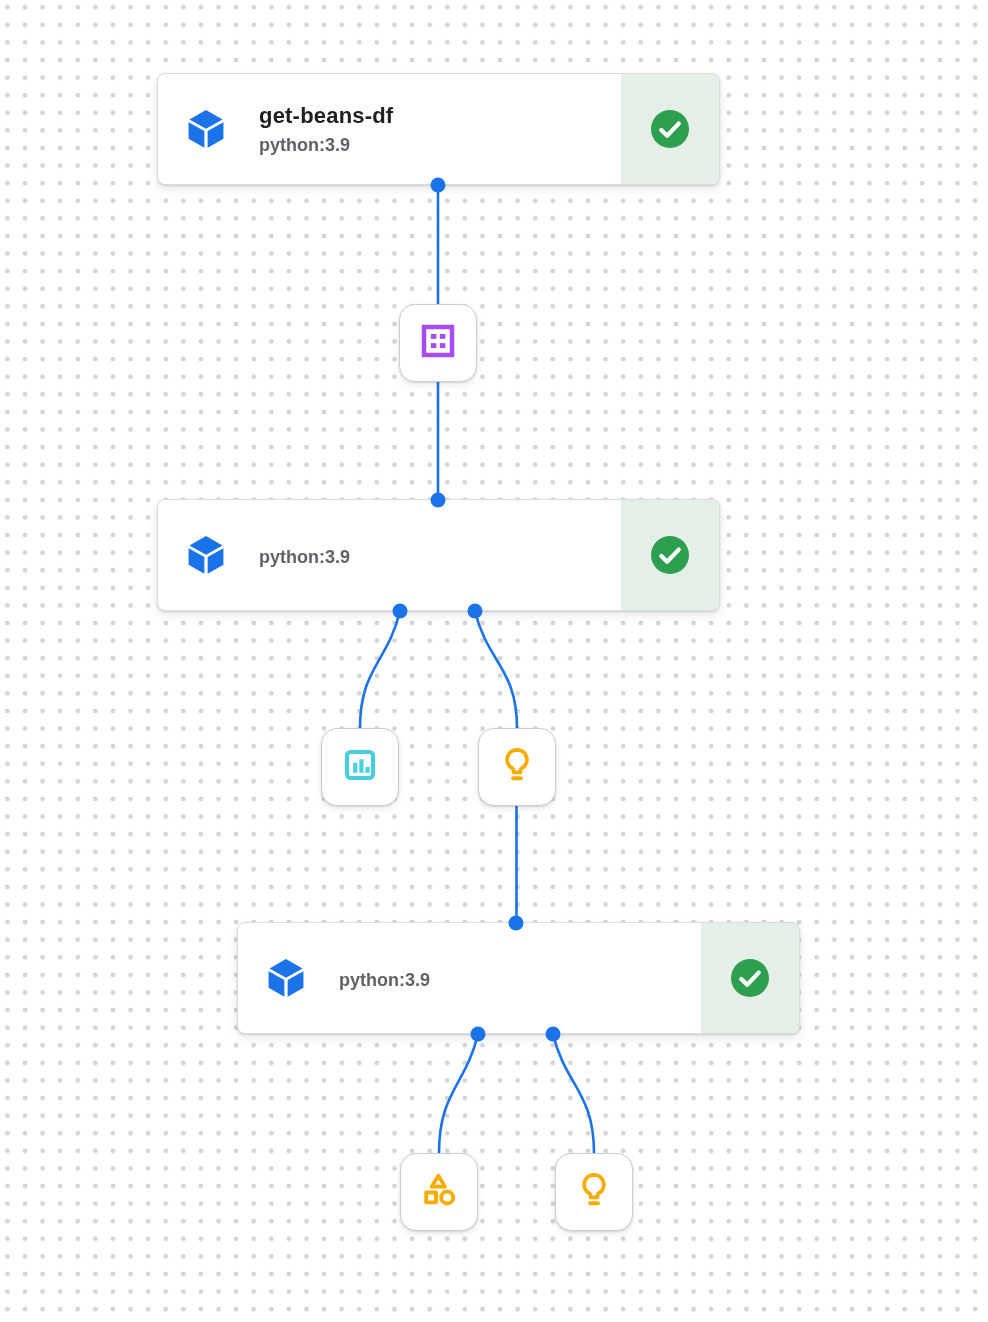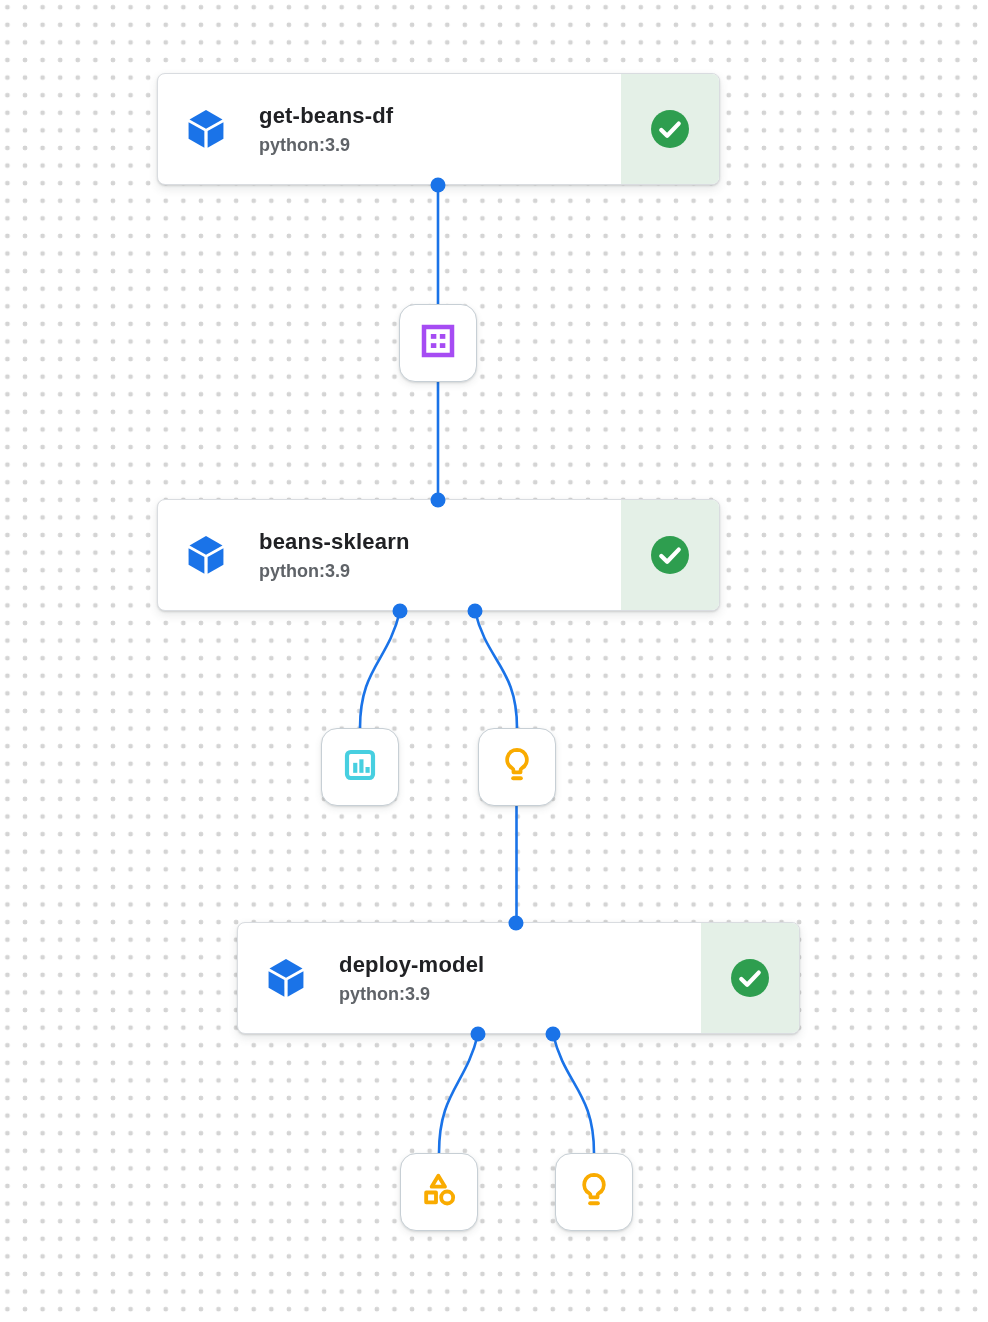--- a/index.html
+++ b/index.html
@@ -97,21 +97,20 @@
 
 <div class="task-node n2">
   <span class="cube">
     <svg width="44" height="44" viewBox="0 0 24 24" fill="#1a73e8">
       <path d="M12 1.7 L21 6.8 L12 11.9 L3 6.8 Z"></path>
       <path d="M2.5 8.3 L11.1 13.1 L11.1 22.2 L2.5 17.3 Z"></path>
       <path d="M21.5 8.3 L12.9 13.1 L12.9 22.2 L21.5 17.3 Z"></path>
     </svg>
   </span>
   <div class="ttext">
-    <div class="title">beans-sklearn</div>
     <div class="subtitle">python:3.9</div>
   </div>
   <div class="status">
     <span class="check">
       <svg width="38" height="38" viewBox="0 0 24 24">
           <path d="M6.5 12.6 L10.2 16.3 L17.5 8.6" fill="none" stroke="#ffffff" stroke-width="2.7" stroke-linecap="round" stroke-linejoin="round"></path>
         </svg>
     </span>
   </div>
 </div>
@@ -140,21 +139,20 @@
 
 <div class="task-node n3">
   <span class="cube">
     <svg width="44" height="44" viewBox="0 0 24 24" fill="#1a73e8">
       <path d="M12 1.7 L21 6.8 L12 11.9 L3 6.8 Z"></path>
       <path d="M2.5 8.3 L11.1 13.1 L11.1 22.2 L2.5 17.3 Z"></path>
       <path d="M21.5 8.3 L12.9 13.1 L12.9 22.2 L21.5 17.3 Z"></path>
     </svg>
   </span>
   <div class="ttext">
-    <div class="title">deploy-model</div>
     <div class="subtitle">python:3.9</div>
   </div>
   <div class="status">
     <span class="check">
       <svg width="38" height="38" viewBox="0 0 24 24">
           <path d="M6.5 12.6 L10.2 16.3 L17.5 8.6" fill="none" stroke="#ffffff" stroke-width="2.7" stroke-linecap="round" stroke-linejoin="round"></path>
         </svg>
     </span>
   </div>
 </div>

